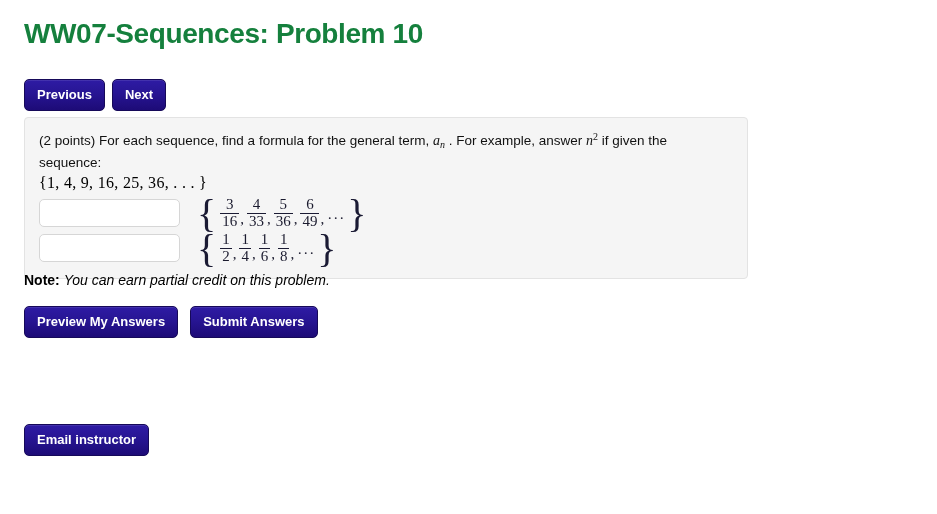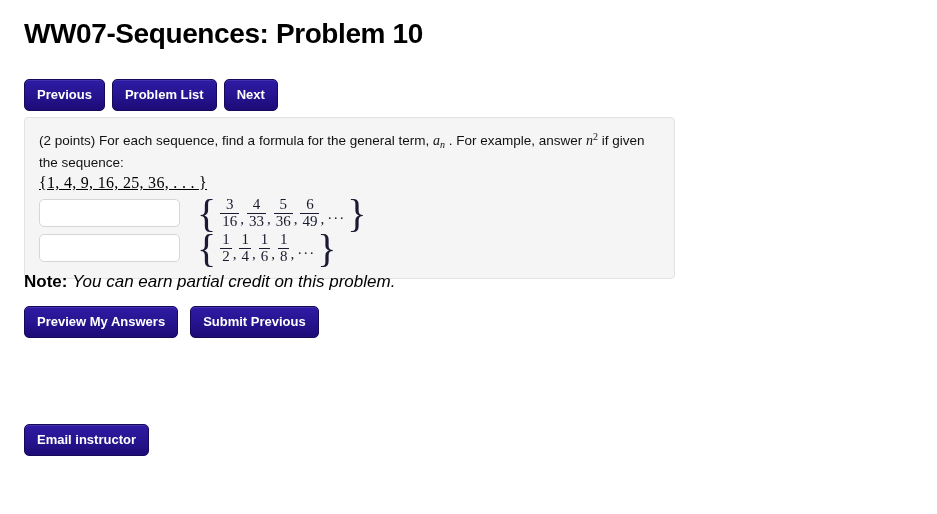--- a/index.html
+++ b/index.html
@@ -18,21 +18,21 @@
   }
 
   
   .page-title {
     position: absolute;
     left: 24px;
     top: 18px;
     font-size: 28px;
     font-weight: bold;
     letter-spacing: -0.4px;
-    color: #000000;
+    color: #15803d;
     white-space: nowrap;
   }
 
   
   .ww-btn {
     display: inline-block;
     box-sizing: border-box;
     background: linear-gradient(to bottom, #2e1ba4 0%, #271593 45%, #1d0b77 100%);
     border: 1px solid #160959;
     border-radius: 5px;
@@ -56,21 +56,21 @@
     top: 79px;
     display: flex;
     gap: 7px;
   }
 
   
   .problem-panel {
     position: absolute;
     left: 24px;
     top: 117px;
-    width: 651px;
+    width: 724px;
     box-sizing: border-box;
     background: #f5f5f5;
     border: 1px solid #e3e3e3;
     border-radius: 4px;
     padding: 12px 14px 14px 14px;
   }
   .prob-text {
     font-size: 13.5px;
     line-height: 1.45;
     color: #111;
@@ -90,21 +90,20 @@
     font-size: 10px;
     vertical-align: 5px;
     font-family: "Liberation Serif", serif;
     font-style: normal;
   }
   .seq-example {
     font-family: "Liberation Serif", serif;
     font-size: 16px;
     margin-top: 2px;
     letter-spacing: 0.3px;
-    text-decoration: underline;
   }
 
   
   .answer-row {
     display: flex;
     align-items: center;
     margin-top: 5px;
   }
   .answer-row + .answer-row { margin-top: 3px; }
 
@@ -165,21 +164,21 @@
     align-self: flex-end;
     padding-bottom: 2px;
     letter-spacing: 1px;
   }
 
   
   .note-line {
     position: absolute;
     left: 24px;
     top: 272px;
-    font-size: 17px;
+    font-size: 14px;
   }
   .note-line .note-label { font-weight: bold; }
   .note-line .note-body { font-style: italic; }
 
   
   .action-row {
     position: absolute;
     left: 24px;
     top: 306px;
     display: flex;
@@ -202,21 +201,20 @@
     top: 424px;
   }
 </style>
 </head>
 <body>
 
 <div class="page-title">WW07-Sequences: Problem 10</div>
 
 <div class="nav-row">
   <button class="ww-btn">Previous</button>
-  <button class="ww-btn">Problem List</button>
   <button class="ww-btn">Next</button>
 </div>
 
 <div class="problem-panel">
 
   <div class="prob-text">
     <span>(2 points) For each sequence, find a formula for the general term,</span>
     <span class="mi"><span>a</span><span class="sub">n</span></span>
     <span>. For example, answer</span>
     <span class="mi"><span>n</span><span class="sup">2</span></span>
@@ -295,21 +293,21 @@
 
 </div>
 
 <div class="note-line">
   <span class="note-label">Note:</span>
   <span class="note-body">You can earn partial credit on this problem.</span>
 </div>
 
 <div class="action-row">
   <button class="ww-btn">Preview My Answers</button>
-  <button class="ww-btn">Submit Previous</button>
+  <button class="ww-btn">Submit Answers</button>
 </div>
 
 <div class="attempts">
 </div>
 
 <div class="email-row">
   <button class="ww-btn">Email instructor</button>
 </div>
 
 </body></html>

